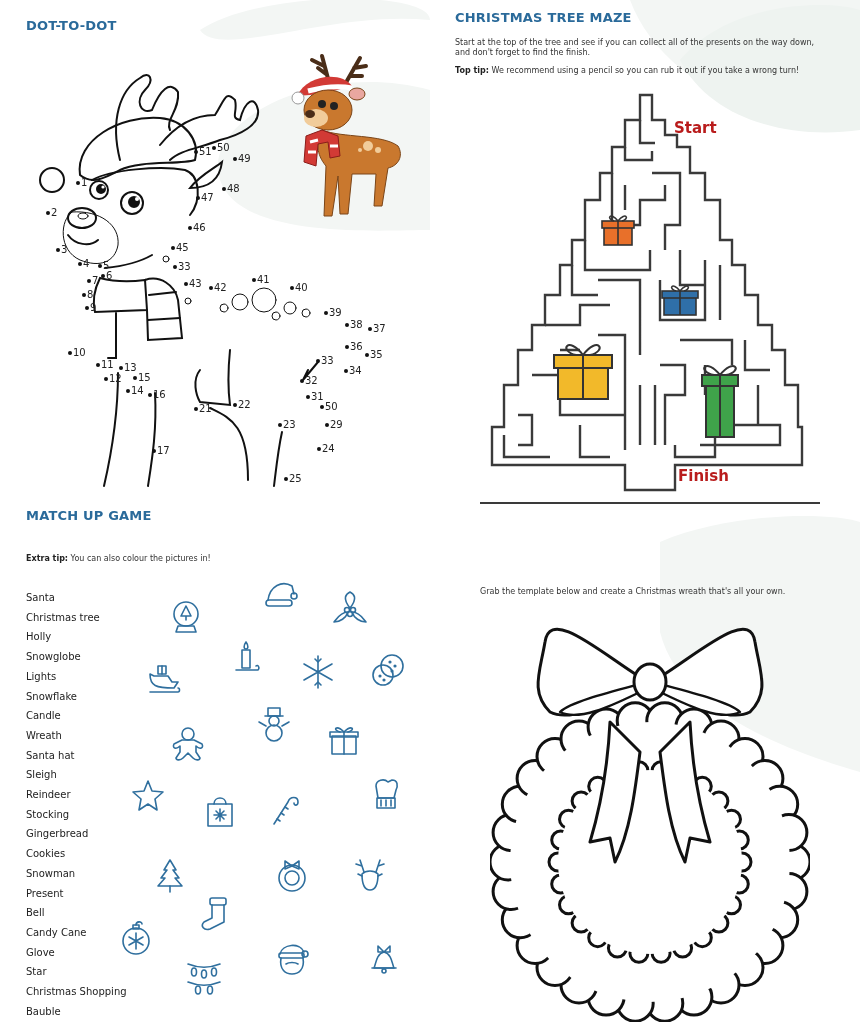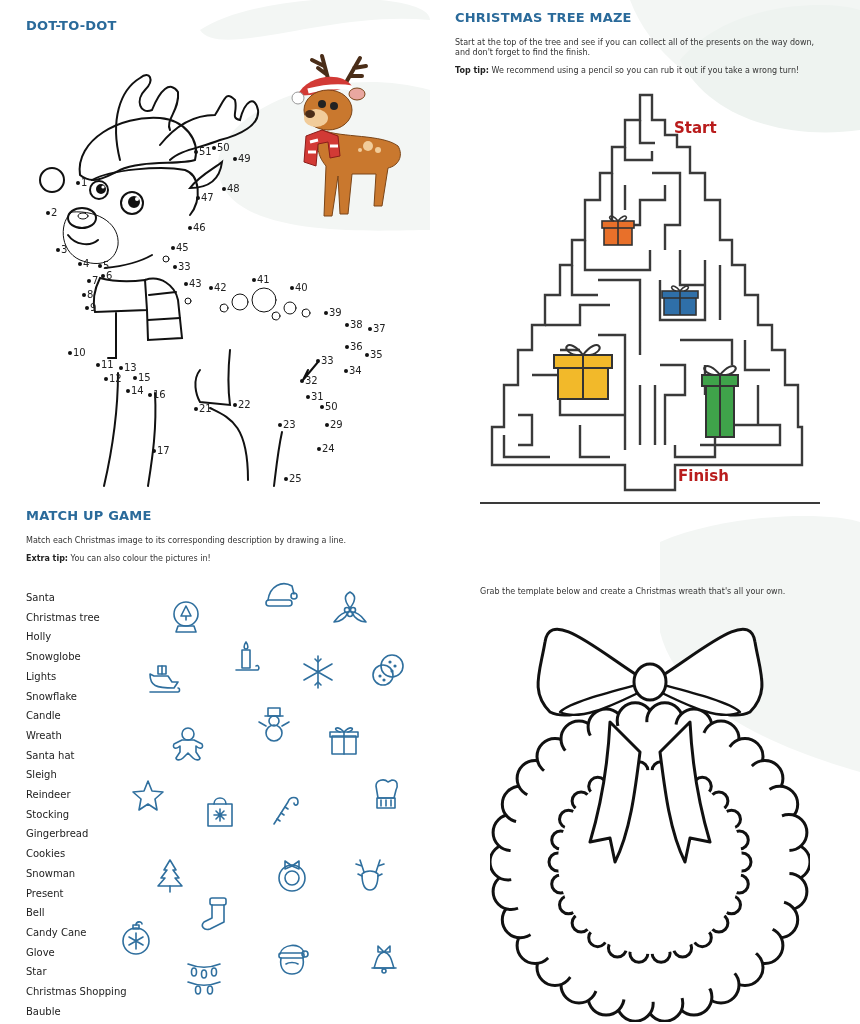--- a/index.html
+++ b/index.html
@@ -189,21 +189,20 @@
       <line x1="240" y1="290" x2="240" y2="352"></line>
       <path d="M240 290 C 226 272, 216 286, 234 290 M240 290 C 254 272, 264 286, 246 290"></path>
     </g>
   </svg>
   <div class="maze-label" style="left:244px;top:119px">Start</div>
   <div class="maze-label" style="left:248px;top:467px">Finish</div>
 </section>
 
 <section class="quad q-bl">
   <h2 class="heading" style="left:26px;top:18px;font-size:13px">MATCH UP GAME</h2>
-  <p class="para" style="left:26px;top:46px;width:390px">Match each Christmas image to its corresponding description by drawing a line.</p>
   <p class="para" style="left:26px;top:64px;width:390px"><b>Extra tip:</b><span> You can also colour the pictures in!</span></p>
   <ul class="match-list" id="match-list">
       <li>Santa</li>
       <li>Christmas tree</li>
       <li>Holly</li>
       <li>Snowglobe</li>
       <li>Lights</li>
       <li>Snowflake</li>
       <li>Candle</li>
       <li>Wreath</li>

